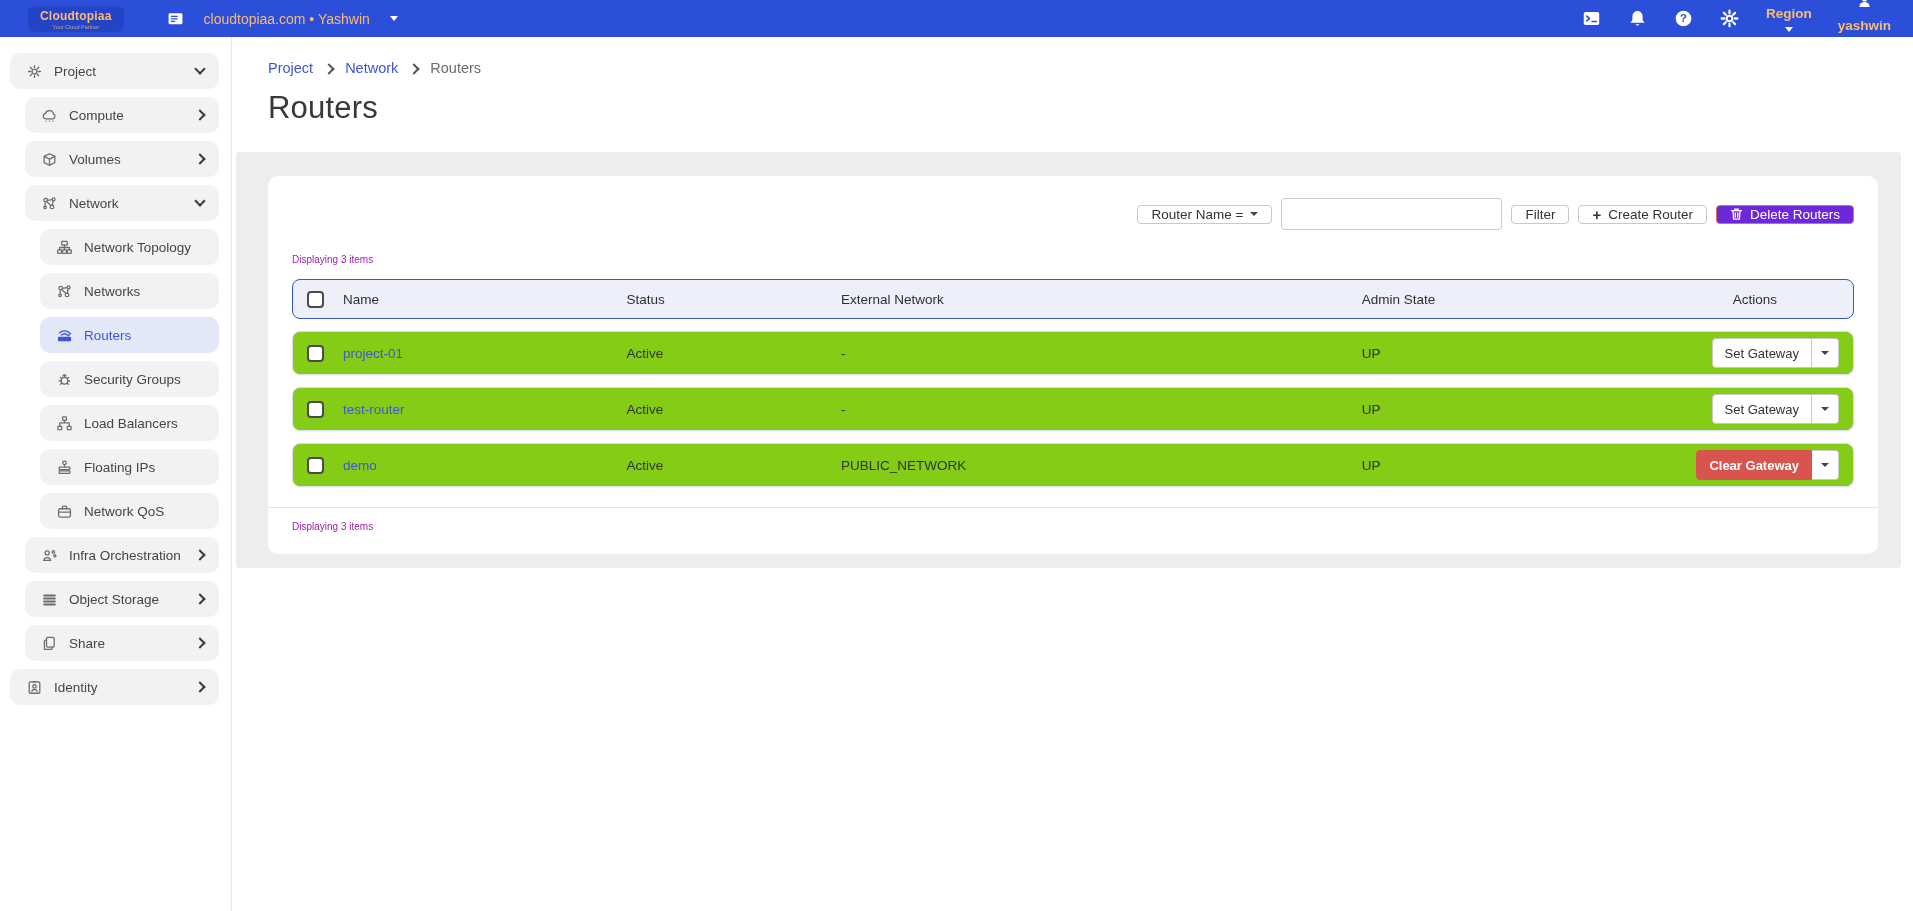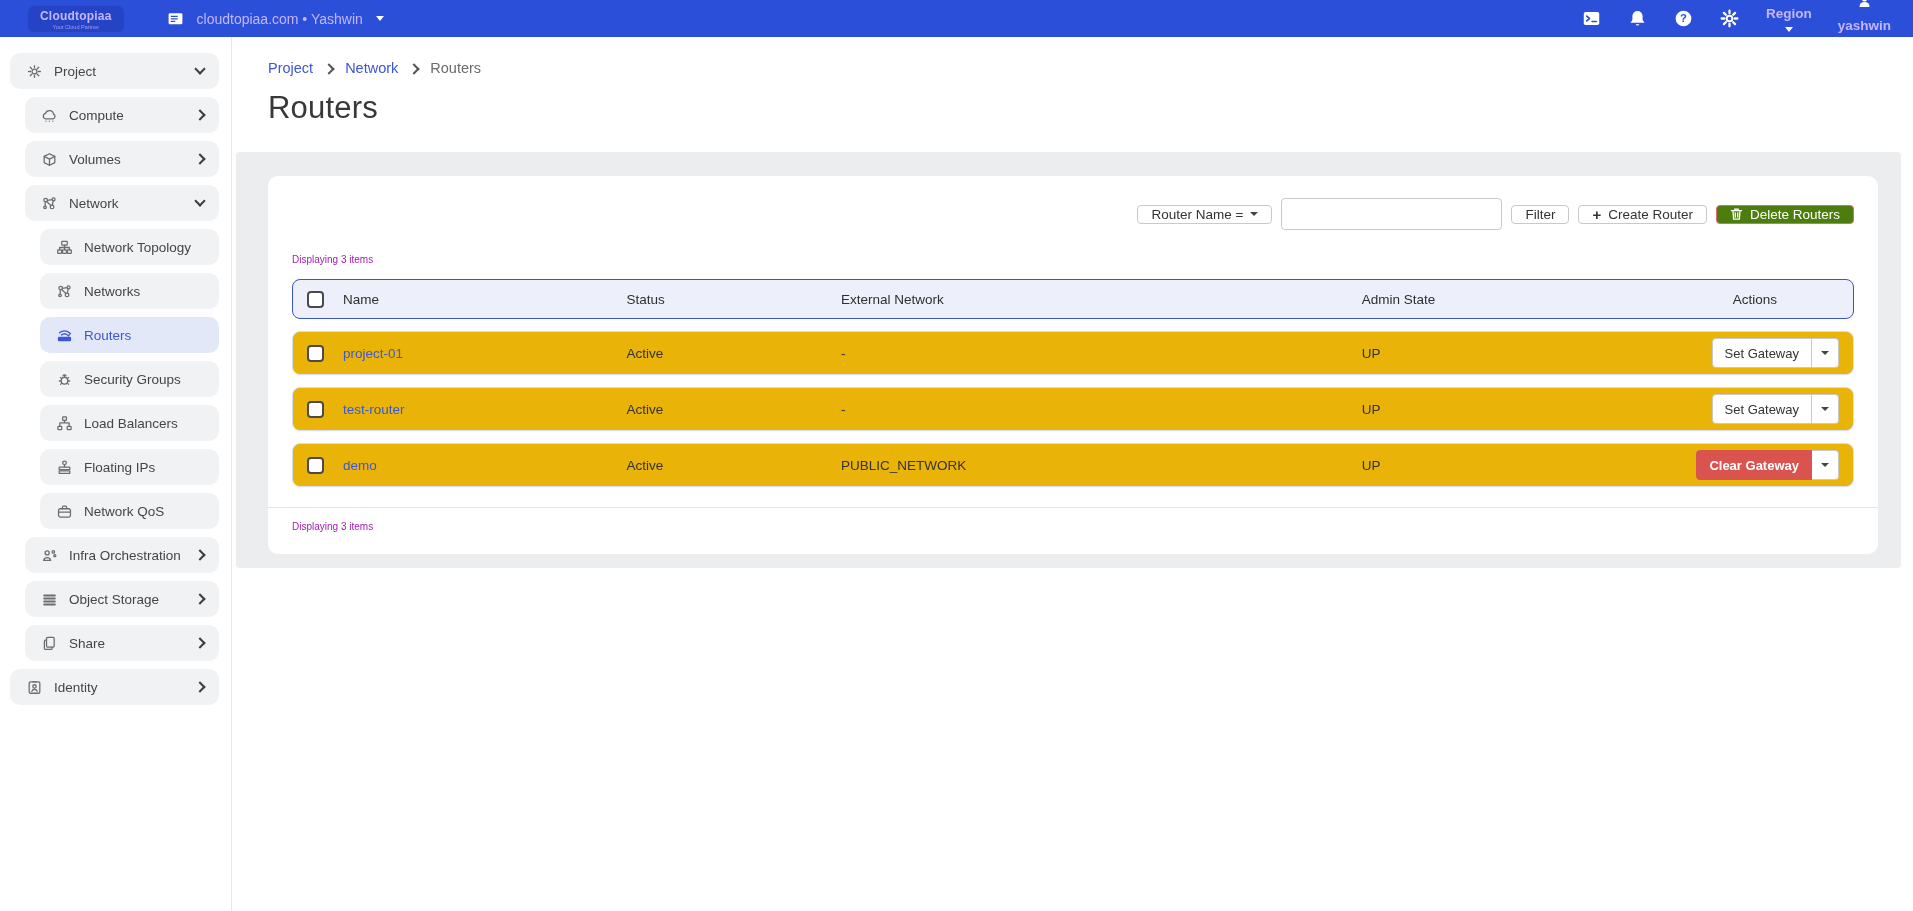--- a/index.html
+++ b/index.html
@@ -3,25 +3,25 @@
 <meta charset="utf-8">
 <style>
   * { box-sizing: border-box; margin: 0; padding: 0; }
   html, body { width: 1913px; height: 911px; overflow: hidden; }
   body { font-family: "Liberation Sans", "DejaVu Sans", sans-serif; background: #ffffff; color: #3a3a3a; }
 
   .app { display: grid; grid-template-rows: 37px 1fr; grid-template-columns: 232px 1fr;
          grid-template-areas: "top top" "side main"; width: 1913px; height: 911px; }
 
   
-  .topbar { grid-area: top; background: #2b4fd9; display: flex; align-items: center; color: #c4b5fd; position: relative; }
+  .topbar { grid-area: top; background: #2b4fd9; display: flex; align-items: center; color: #fdba74; position: relative; }
   .logo-badge { margin-left: 28px; background: #2544c5; border-radius: 6px; padding: 3px 12px 2px; text-align: center; cursor: pointer; }
   .logo-title { font-size: 12px; font-weight: bold; letter-spacing: .2px; }
   .logo-tag { font-size: 5.5px; opacity: .75; margin-top: 1px; }
-  .ctx { display: flex; align-items: center; gap: 13px; margin-left: 43px; font-size: 14px; cursor: pointer; }
+  .ctx { display: flex; align-items: center; gap: 20px; margin-left: 43px; font-size: 14px; cursor: pointer; }
   .ctx svg { display: block; }
   .top-actions { margin-left: auto; display: flex; align-items: center; gap: 26px; padding-right: 22px; }
   .icon-btn { width: 20px; height: 20px; display: flex; align-items: center; justify-content: center; cursor: pointer; }
   .top-drop { display: flex; align-items: center; gap: 6px; font-size: 13.5px; font-weight: bold; cursor: pointer; flex-direction: column; }
   .caret-w { width: 0; height: 0; border-left: 4.5px solid transparent; border-right: 4.5px solid transparent; border-top: 5px solid #fff; display: inline-block; }
 
   
   .sidebar { grid-area: side; background: #fff; border-right: 1px solid #e9e9e9; padding-top: 16px; overflow: hidden; }
   .side-item { height: 36px; margin: 0 12px 8px 10px; background: #f1f2f4; border-radius: 10px;
                display: flex; align-items: center; gap: 11px; padding: 0 12px 0 16px; cursor: pointer;
@@ -48,28 +48,28 @@
   .band { margin: 26px 12px 0 4px; background: #ebedee; border-radius: 4px; padding: 24px 23px 14px 32px; }
   .card { background: #fff; border-radius: 10px; padding: 22px 24px 20px; }
 
   .toolbar { display: flex; justify-content: flex-end; align-items: center; gap: 9px; }
   .btn { height: 19px; background: #fff; border: 1px solid #c9c9c9; border-radius: 4px; font-size: 13.5px;
          color: #333; display: inline-flex; align-items: center; gap: 7px; padding: 0 13px; cursor: pointer;
          font-family: inherit; }
   .caret-d { width: 0; height: 0; border-left: 4px solid transparent; border-right: 4px solid transparent; border-top: 4.5px solid #444; display: inline-block; }
   .filter-input { height: 32px; width: 221px; border: 1px solid #c9c9c9; border-radius: 4px; padding: 0 10px; font-size: 13.5px; font-family: inherit; }
   .plus { font-weight: bold; font-size: 15px; }
-  .btn-delete { background: #4d7c0f; border-color: #e36a66; color: #fff; }
+  .btn-delete { background: #6d28d9; border-color: #e36a66; color: #fff; }
   .btn-delete svg { display: block; }
 
   .count-line { font-size: 10px; color: #a21caf; margin: 24px 0 14px; }
 
   .t-grid { display: grid; grid-template-columns: 36px 18.5% 14% 34% 21% minmax(130px, 1fr); align-items: center; }
   .t-head { background: #edf0fb; border: 1.6px solid #3b55c8; border-radius: 8px; height: 40px; padding: 0 14px; font-size: 13.5px; color: #2f2f2f; }
-  .t-row { background: #eab308; border: 1px solid #d9def0; border-radius: 8px; height: 44px; padding: 0 14px; margin-top: 12px; font-size: 13.5px; color: #333; box-shadow: 0 1px 1px rgba(120,130,180,.06); }
+  .t-row { background: #84cc16; border: 1px solid #d9def0; border-radius: 8px; height: 44px; padding: 0 14px; margin-top: 12px; font-size: 13.5px; color: #333; box-shadow: 0 1px 1px rgba(120,130,180,.06); }
   .cb { width: 17px; height: 17px; border: 2px solid #4a4a4a; border-radius: 4px; background: #fff; cursor: pointer; }
   .name-link { color: #3c56d6; cursor: pointer; text-decoration: none; }
   .cell-actions { display: flex; justify-content: flex-end; }
   .th-actions { display: flex; justify-content: flex-end; padding-right: 62px; }
 
   .split { display: inline-flex; height: 30px; }
   .split .main { border: 1px solid #c9c9c9; border-radius: 4px 0 0 4px; background: #fff; color: #333;
                  font-size: 13px; padding: 0 12px; display: flex; align-items: center; cursor: pointer; font-family: inherit; }
   .split .dd { border: 1px solid #c9c9c9; border-left: none; border-radius: 0 4px 4px 0; background: #fff;
                width: 27px; display: flex; align-items: center; justify-content: center; cursor: pointer; }

